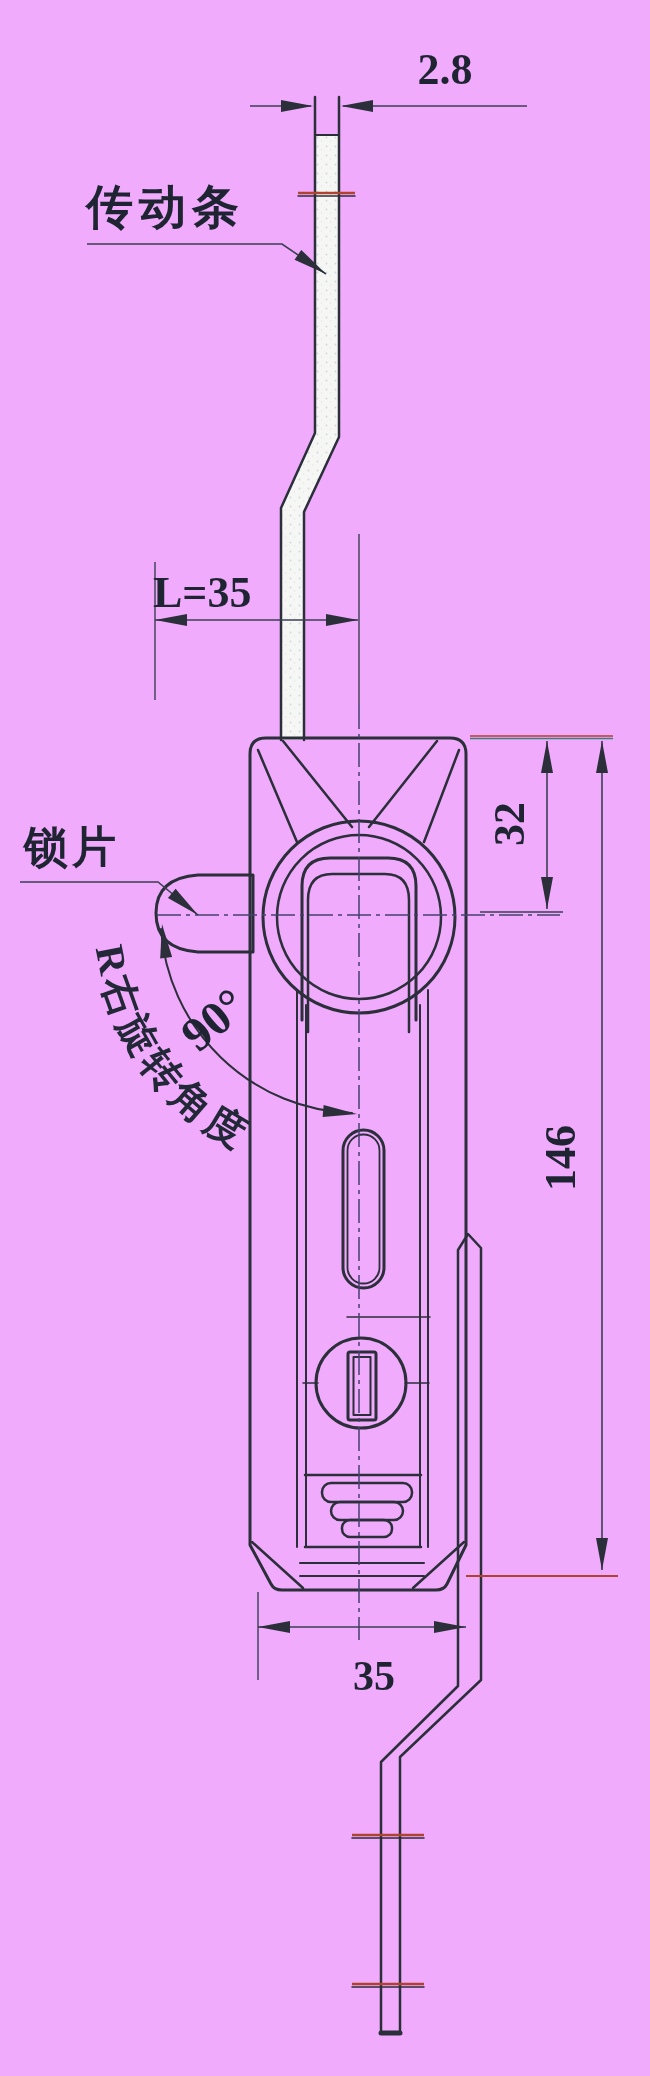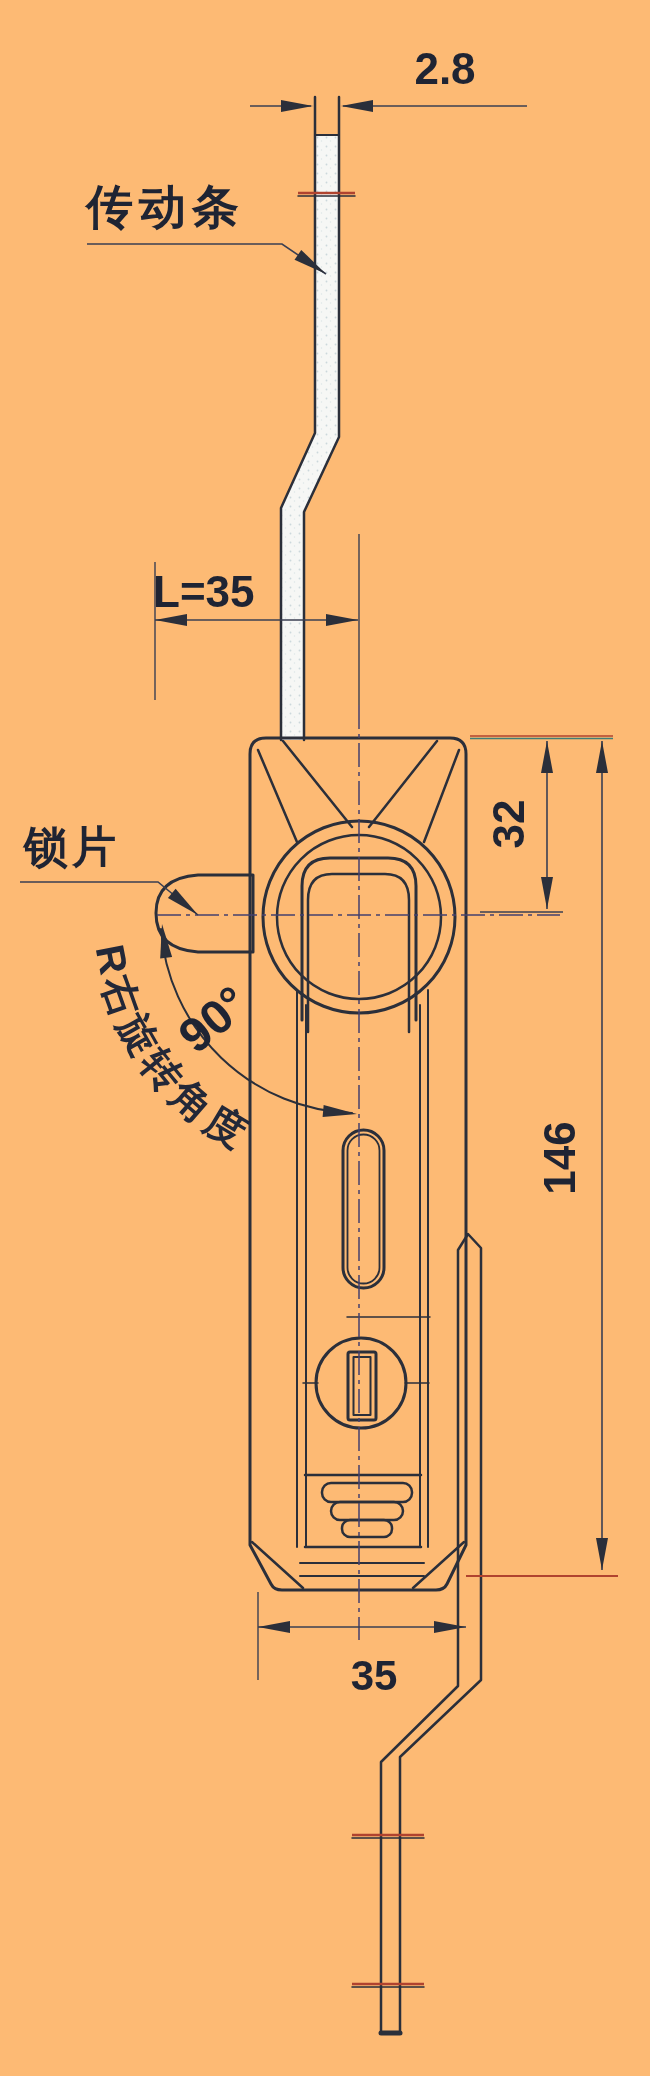--- a/index.html
+++ b/index.html
@@ -1,17 +1,17 @@
 <!DOCTYPE html>
 <html><head>
 <meta charset="utf-8">
 <style>
   html,body{margin:0;padding:0;background:#e8e6e0;}
-  .page{position:relative;width:650px;height:2076px;background:#fdba74;overflow:hidden;
-        font-family:Liberation Sans, sans-serif;}
+  .page{position:relative;width:650px;height:2076px;background:#f0abfc;overflow:hidden;
+        font-family:Liberation Serif, serif;}
   svg{display:block}
   .ink{stroke:#2b2f3a;fill:none;stroke-linecap:round;stroke-linejoin:round;}
   .w3{stroke-width:3px}.w25{stroke-width:2.5px}.w2{stroke-width:2px}.w15{stroke-width:1.5px}
   .dimline{stroke:#3a3f52;stroke-width:1.6px;fill:none}
   .extline{stroke:#3a3f52;stroke-width:1.4px;fill:none}
   .cline{stroke:#44406e;stroke-width:1.5px;fill:none;stroke-dasharray:24 5 4 5;}
   .redline{stroke:#b0432f;fill:none}
   .tealline{stroke:#3f7f78;fill:none}
   .arrow{fill:#2b2f3a;stroke:none}
   .dim{font-size:44px;font-weight:600;fill:#1f2433;}

